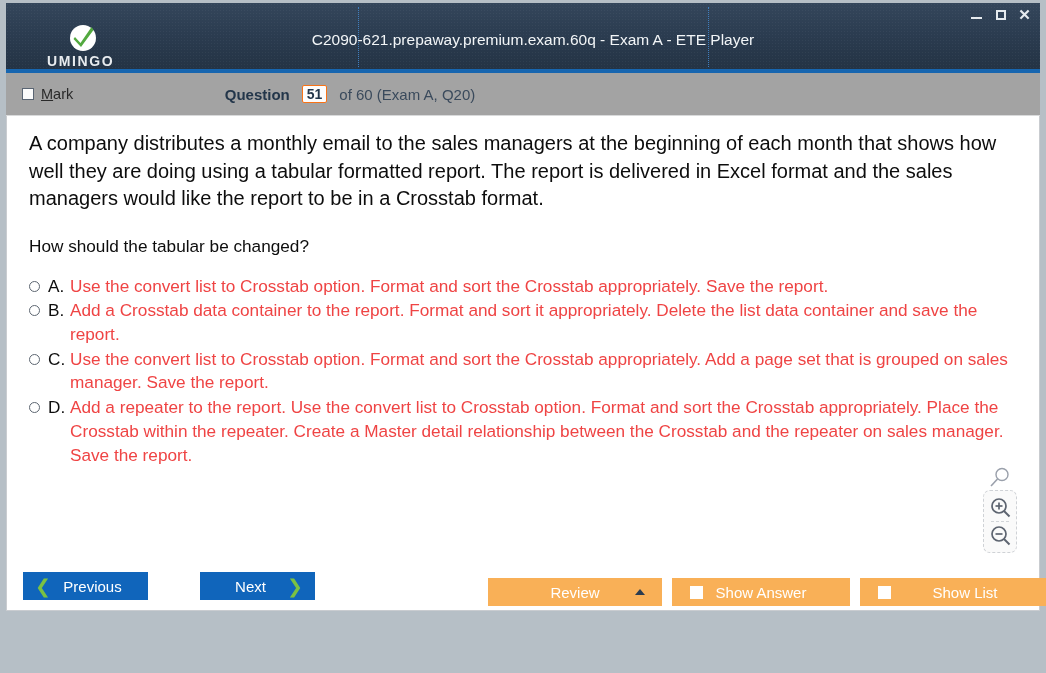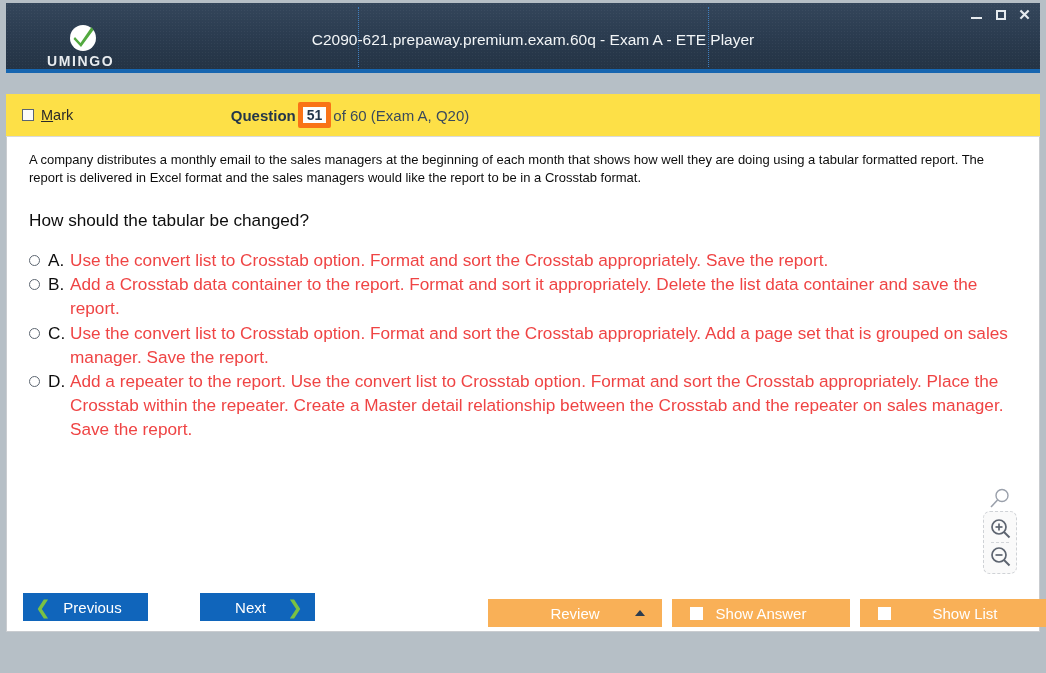--- a/index.html
+++ b/index.html
@@ -110,25 +110,24 @@
   }
   .wc-min { align-items: flex-end; }
   .wc-min i { display: block; width: 11px; height: 2px; background: #e6ebef; margin-bottom: 3px; }
   .wc-max i { display: block; width: 10px; height: 10px; border: 2px solid #e6ebef; }
   .wc-close { font-size: 15px; line-height: 1; font-weight: bold; }
 
   
   .qheader {
     position: relative;
     height: 43px;
-    background: #fde047;
+    background: #a3a3a3;
     border-bottom: 1px solid #d9dadb;
     display: flex;
     align-items: center;
-    margin-top: 21px;
   }
   .mark-wrap {
     position: absolute;
     left: 16px;
     display: flex;
     align-items: center;
     gap: 7px;
     cursor: default;
   }
   .mark-box {
@@ -141,28 +140,28 @@
     color: #2a2a2a;
   }
   .mark-label u { text-decoration: underline; }
 
   .qcounter {
     position: absolute;
     left: 4px; right: 0;
     display: flex;
     justify-content: center;
     align-items: center;
-    gap: 2px;
+    gap: 12px;
     font-size: 15px;
     color: #23364a;
     padding-right: 350px;
   }
   .qcounter .lbl { font-weight: bold; }
   .qnum-box {
-    border: 5px solid #f97316;
+    border: 1px solid #f97316;
     border-radius: 2px;
     padding: 0 4px;
     min-width: 20px;
     text-align: center;
     font-weight: bold;
     background: #fdfdfd;
     font-size: 14px;
   }
   .qcounter .rest { color: #3a4a5c; }
 
@@ -171,21 +170,21 @@
     position: relative;
     height: 451px;
     background: #ffffff;
     border-left: 1px solid #c9ccd0;
     border-right: 1px solid #c9ccd0;
     overflow: hidden;
     padding: 14px 22px 0 22px;
   }
 
   .qtext {
-    font-size: 13px;
+    font-size: 20px;
     line-height: 1.38;
     color: #0d0d0d;
     margin-bottom: 22px;
     max-width: 995px;
   }
   .qprompt {
     font-size: 17.2px;
     line-height: 1.38;
     color: #0d0d0d;
     margin-bottom: 16px;

